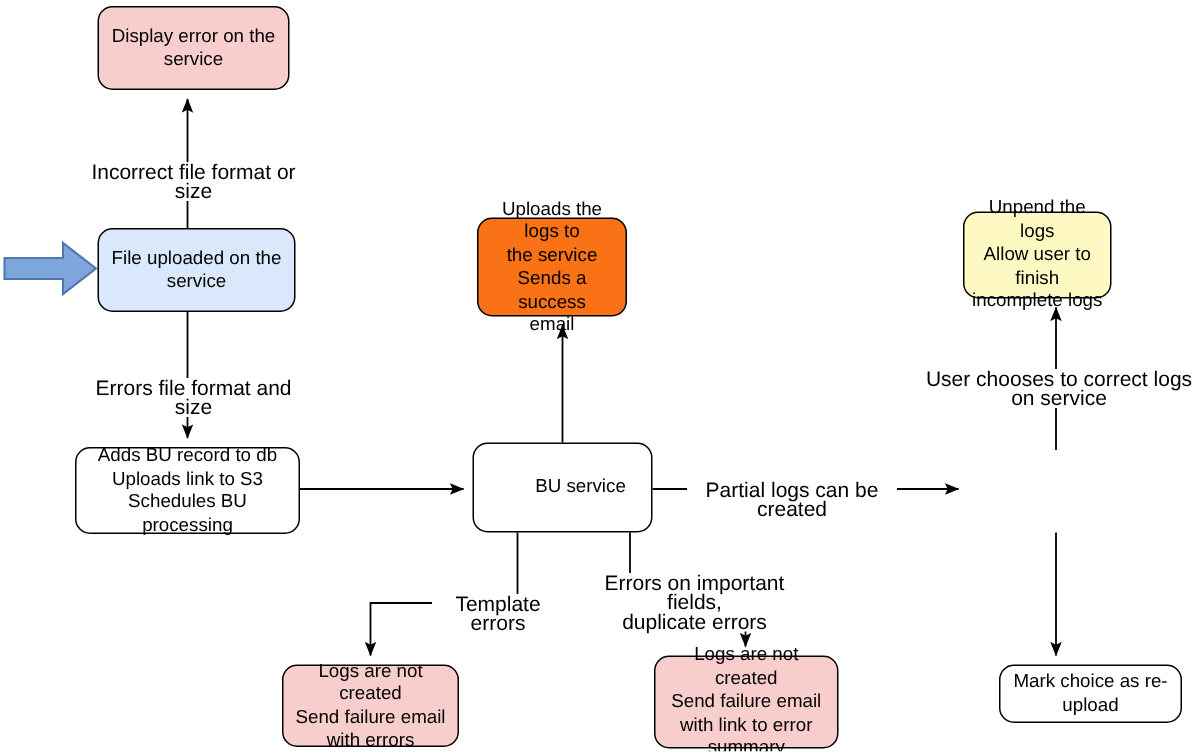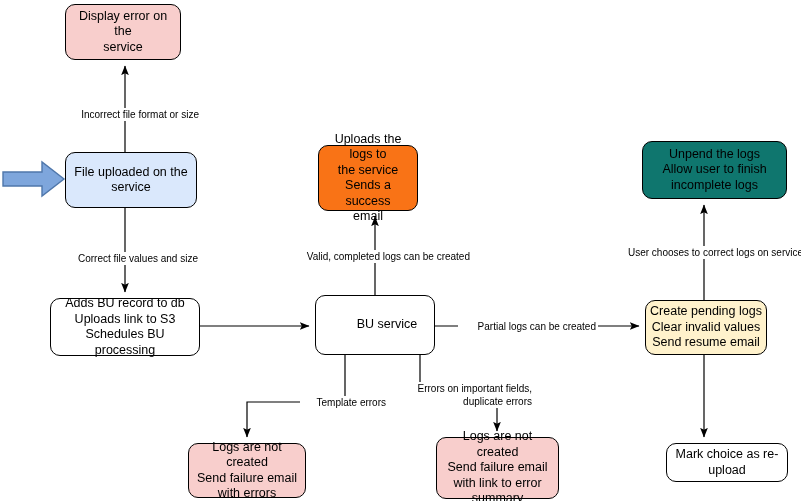--- a/index.html
+++ b/index.html
@@ -35,24 +35,24 @@
     text-align: center;
     font-size: 12.5px;
     line-height: 15.5px;
     color: #000000;
     background: #ffffff;
     white-space: pre-line;
     padding: 2px 4px;
   }
   .edge-label {
     position: absolute;
-    font-size: 10px;
+    font-size: 14px;
     line-height: 13px;
     color: #000000;
-    text-align: right;
+    text-align: center;
     background: #ffffff;
     white-space: pre-line;
     padding: 0 2px;
   }
 </style>
 </head>
 <body>
 
 <div id="canvas">
 
@@ -98,66 +98,62 @@
     <g>
       <polyline points="420,355 420,385" fill="none" stroke="#000" stroke-width="1.2"></polyline>
       <line x1="497" y1="406" x2="497" y2="431" stroke="#000" stroke-width="1.2" marker-end="url(#arrowhead)"></line>
     </g>
   </svg>
 
   <svg style="position:absolute;left:2px;top:160px;width:64px;height:38px;" viewBox="0 0 64 38" xmlns="http://www.w3.org/2000/svg">
     <path d="M1,12 L40,12 L40,2 L62,19 L40,36 L40,26 L1,26 Z" fill="#7ea6dc" stroke="#4f77ab" stroke-width="1.4" stroke-linejoin="miter"></path>
   </svg>
 
-  <div class="node" style="left:65px;top:4px;width:116px;height:56px;background:#f8cecc;">Display error on the
+  <div class="node" style="left:65px;top:4px;width:128px;height:56px;background:#f8cecc;">Display error on the
 service</div>
 
   <div class="node" style="left:65px;top:152px;width:132px;height:56px;background:#dae8fc;">File uploaded on the
 service</div>
 
   <div class="node" style="left:50px;top:298px;width:150px;height:58px;background:#ffffff;">Adds BU record to db
 Uploads link to S3
 Schedules BU processing</div>
 
   <div class="node" style="left:318px;top:145px;width:100px;height:66px;background:#f97316;">Uploads the logs to
 the service
 Sends a success
 email</div>
 
   <div class="node" style="left:315px;top:295px;width:120px;height:60px;background:#ffffff;padding-left:28px;">BU service</div>
 
-  <div class="node" style="left:642px;top:141px;width:145px;height:58px;background:#0f766e;">Unpend the logs
+  <div class="node" style="left:642px;top:141px;width:99px;height:58px;background:#fef9c3;">Unpend the logs
 Allow user to finish
 incomplete logs</div>
 
-  <div class="node" style="left:645px;top:300px;width:122px;height:55px;background:#fff2cc;">Create pending logs
-Clear invalid values
-Send resume email</div>
 
   <div class="node" style="left:188px;top:443px;width:118px;height:55px;background:#f8cecc;">Logs are not created
 Send failure email
 with errors</div>
 
   <div class="node" style="left:436px;top:437px;width:123px;height:62px;background:#f8cecc;">Logs are not created
 Send failure email
 with link to error
 summary</div>
 
   <div class="node" style="left:666px;top:443px;width:122px;height:39px;background:#ffffff;">Mark choice as re-
 upload</div>
 
   <div class="edge-label" style="left:57px;top:108px;width:140px;">Incorrect file format or size</div>
 
-  <div class="edge-label" style="left:58px;top:252px;width:138px;">Correct file values and size</div>
+  <div class="edge-label" style="left:58px;top:252px;width:138px;">Errors file format and size</div>
 
-  <div class="edge-label" style="left:284px;top:250px;width:184px;">Valid, completed logs can be created</div>
 
   <div class="edge-label" style="left:458px;top:320px;width:136px;">Partial logs can be created</div>
 
   <div class="edge-label" style="left:607px;top:246px;width:194px;">User chooses to correct logs on service</div>
 
 
-  <div class="edge-label" style="left:288px;top:396px;width:84px;margin-left:12px;">Template errors</div>
+  <div class="edge-label" style="left:288px;top:396px;width:84px;">Template errors</div>
 
   <div class="edge-label" style="left:392px;top:382px;width:138px;">Errors on important fields,
 duplicate errors</div>
 
 </div>
 
 </body></html>

